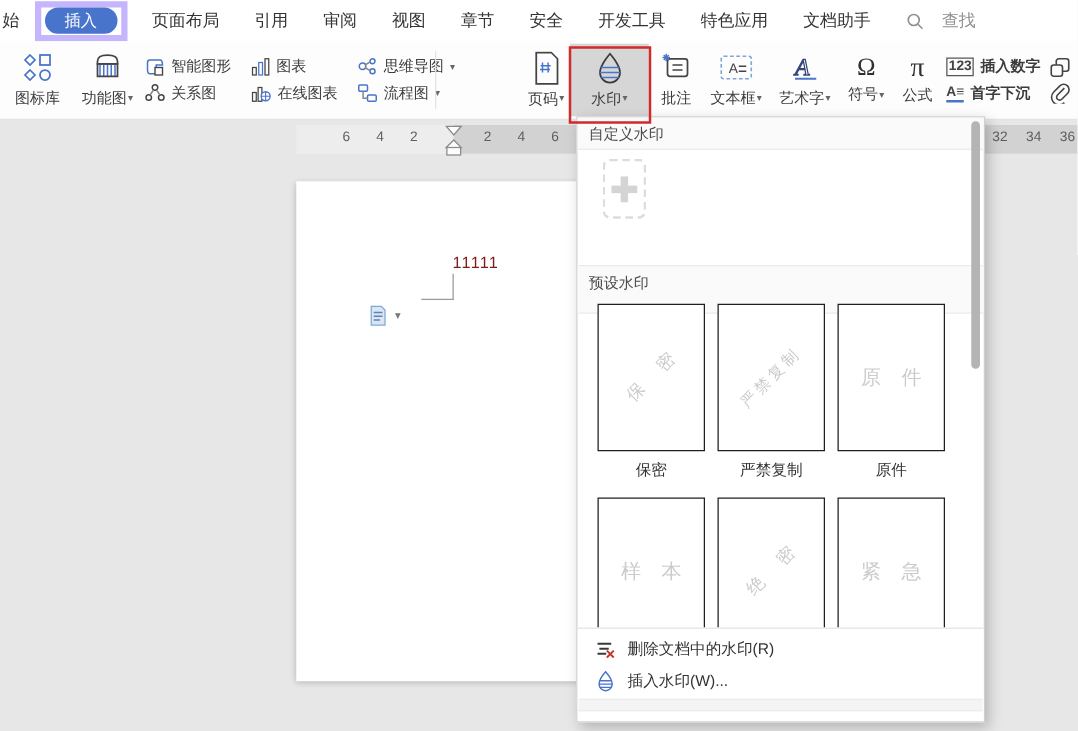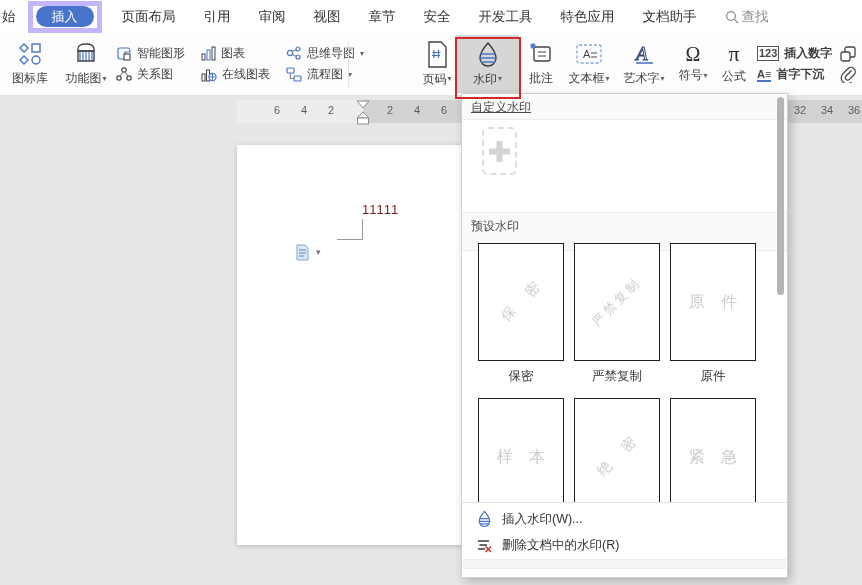--- a/index.html
+++ b/index.html
@@ -7,21 +7,21 @@
     font-family:"Liberation Sans","DejaVu Sans",sans-serif; }
   #app { position:relative; width:862px; height:585px; }
 
   
   .menubar { position:absolute; top:0; left:0; right:0; height:33px; background:#fff;
     display:flex; align-items:center; font-size:13.5px; color:#333; }
   .tab { padding:0 14px; white-space:nowrap; cursor:default; }
   .tab-first { padding:0 6px 0 2px; }
   .pill-annot { border:5px solid #c4b5fd; padding:2px 3px; margin:4px 6px; }
   .tab-pill { background:#4874CB; color:#fff; border-radius:13px; padding:3px 16px; font-size:13px; }
-  .tab-find { color:#8f8f8f; display:flex; align-items:center; gap:3px; }
+  .tab-find { color:#8f8f8f; display:flex; align-items:center; gap:15px; }
 
   
   .toolbar { position:absolute; top:33px; left:0; right:0; height:63px; background:#fdfdfd;
     border-bottom:1px solid #e4e4e4; }
   .bigbtn { position:absolute; top:2px; height:58px; display:flex; flex-direction:column;
     align-items:center; justify-content:center; gap:3px; font-size:12px; color:#3c3c3c;
     white-space:nowrap; }
   .bigbtn .lbl { display:flex; align-items:center; gap:1px; }
   .caret { font-size:8px; color:#666; line-height:1; }
   .gridgrp { position:absolute; top:2px; height:58px; display:grid;
@@ -45,21 +45,21 @@
   .anchor-line { position:absolute; left:100px; top:74px; width:26px; height:21px;
     border-right:1px solid #9a9a9a; border-bottom:1px solid #9a9a9a; }
   .doc-mini { position:absolute; left:58px; top:99px; display:flex; align-items:center; gap:6px; }
   .doc-mini .caret { font-size:9px; color:#777; }
 
   
   .panel { position:absolute; left:461px; top:93px; width:327px; height:485px; background:#fff;
     border:1px solid #cfcfcf; box-shadow:3px 4px 10px rgba(0,0,0,.22); z-index:40; overflow:hidden; }
   .sec-head { position:absolute; left:0; right:0; height:26px; background:#fafafa;
     border-bottom:1px solid #ebebeb; font-size:12px; color:#4a4a4a; line-height:26px; padding-left:9px; }
-  .head-custom { top:0;text-decoration:underline; }
+  .head-custom { top:0; }
   .head-preset { top:118px; border-top:1px solid #ebebeb; height:39px; }
   .add-box { position:absolute; left:20px; top:33px; width:35px; height:48px;
     border:2px dashed #dcdcdc; border-radius:6px; display:flex; align-items:center; justify-content:center; }
   .add-label { position:absolute; left:16px; top:88px; font-size:11.5px; color:#c2c2c2;margin-top:32px; }
   .thumb { position:absolute; width:86px; height:118px; background:#fff; border:1px solid #1f1f1f;
     display:flex; align-items:center; justify-content:center; overflow:hidden; }
   .wm-text { color:#cbcbcb; white-space:nowrap; }
   .wm-h { font-size:16px; letter-spacing:6px; text-indent:6px; }
   .wm-d { transform:rotate(-45deg); font-size:14px; letter-spacing:8px; text-indent:8px; }
   .wm-d4 { transform:rotate(-45deg); font-size:12.5px; letter-spacing:3px; }
@@ -390,36 +390,36 @@
     <div class="thumb" style="left:112px;top:304px;">
       <span class="wm-text wm-d">绝 密</span>
     </div>
     <div class="thumb" style="left:208px;top:304px;">
       <span class="wm-text wm-h">紧 急</span>
     </div>
 
     <div class="panel-footer">
       <div class="menu-item">
         <span>
+          <svg width="17" height="17" viewBox="0 0 17 17">
+              <path d="M2 4 H13 M3.5 8 H11 M2 12 H9" stroke="#3a3a3a" stroke-width="1.5"></path>
+              <path d="M9.5 9.5 L15 15 M15 9.5 L9.5 15" stroke="#c0392b" stroke-width="1.6"></path>
+            </svg>
+        </span>
+        <span>删除文档中的水印(R)</span>
+      </div>
+      <div class="menu-item">
+        <span>
           <svg width="17" height="18" viewBox="0 0 26 27" fill="none">
               <path d="M13 2 C13 2 5 11 5 17 a8 8 0 0 0 16 0 C21 11 13 2 13 2 Z" stroke="#4874CB" stroke-width="1.8"></path>
               <path d="M5.5 13 H20.5 M4.8 17 H21.2 M6 21 H20" stroke="#4874CB" stroke-width="1.8"></path>
             </svg>
         </span>
         <span>插入水印(W)...</span>
       </div>
-      <div class="menu-item">
-        <span>
-          <svg width="17" height="17" viewBox="0 0 17 17">
-              <path d="M2 4 H13 M3.5 8 H11 M2 12 H9" stroke="#3a3a3a" stroke-width="1.5"></path>
-              <path d="M9.5 9.5 L15 15 M15 9.5 L9.5 15" stroke="#c0392b" stroke-width="1.6"></path>
-            </svg>
-        </span>
-        <span>删除文档中的水印(R)</span>
-      </div>
       <div class="footer-strip"></div>
     </div>
 
     <div class="scroll-thumb"></div>
   </div>
 
   <div class="annot2"></div>
 
 </div>
 

